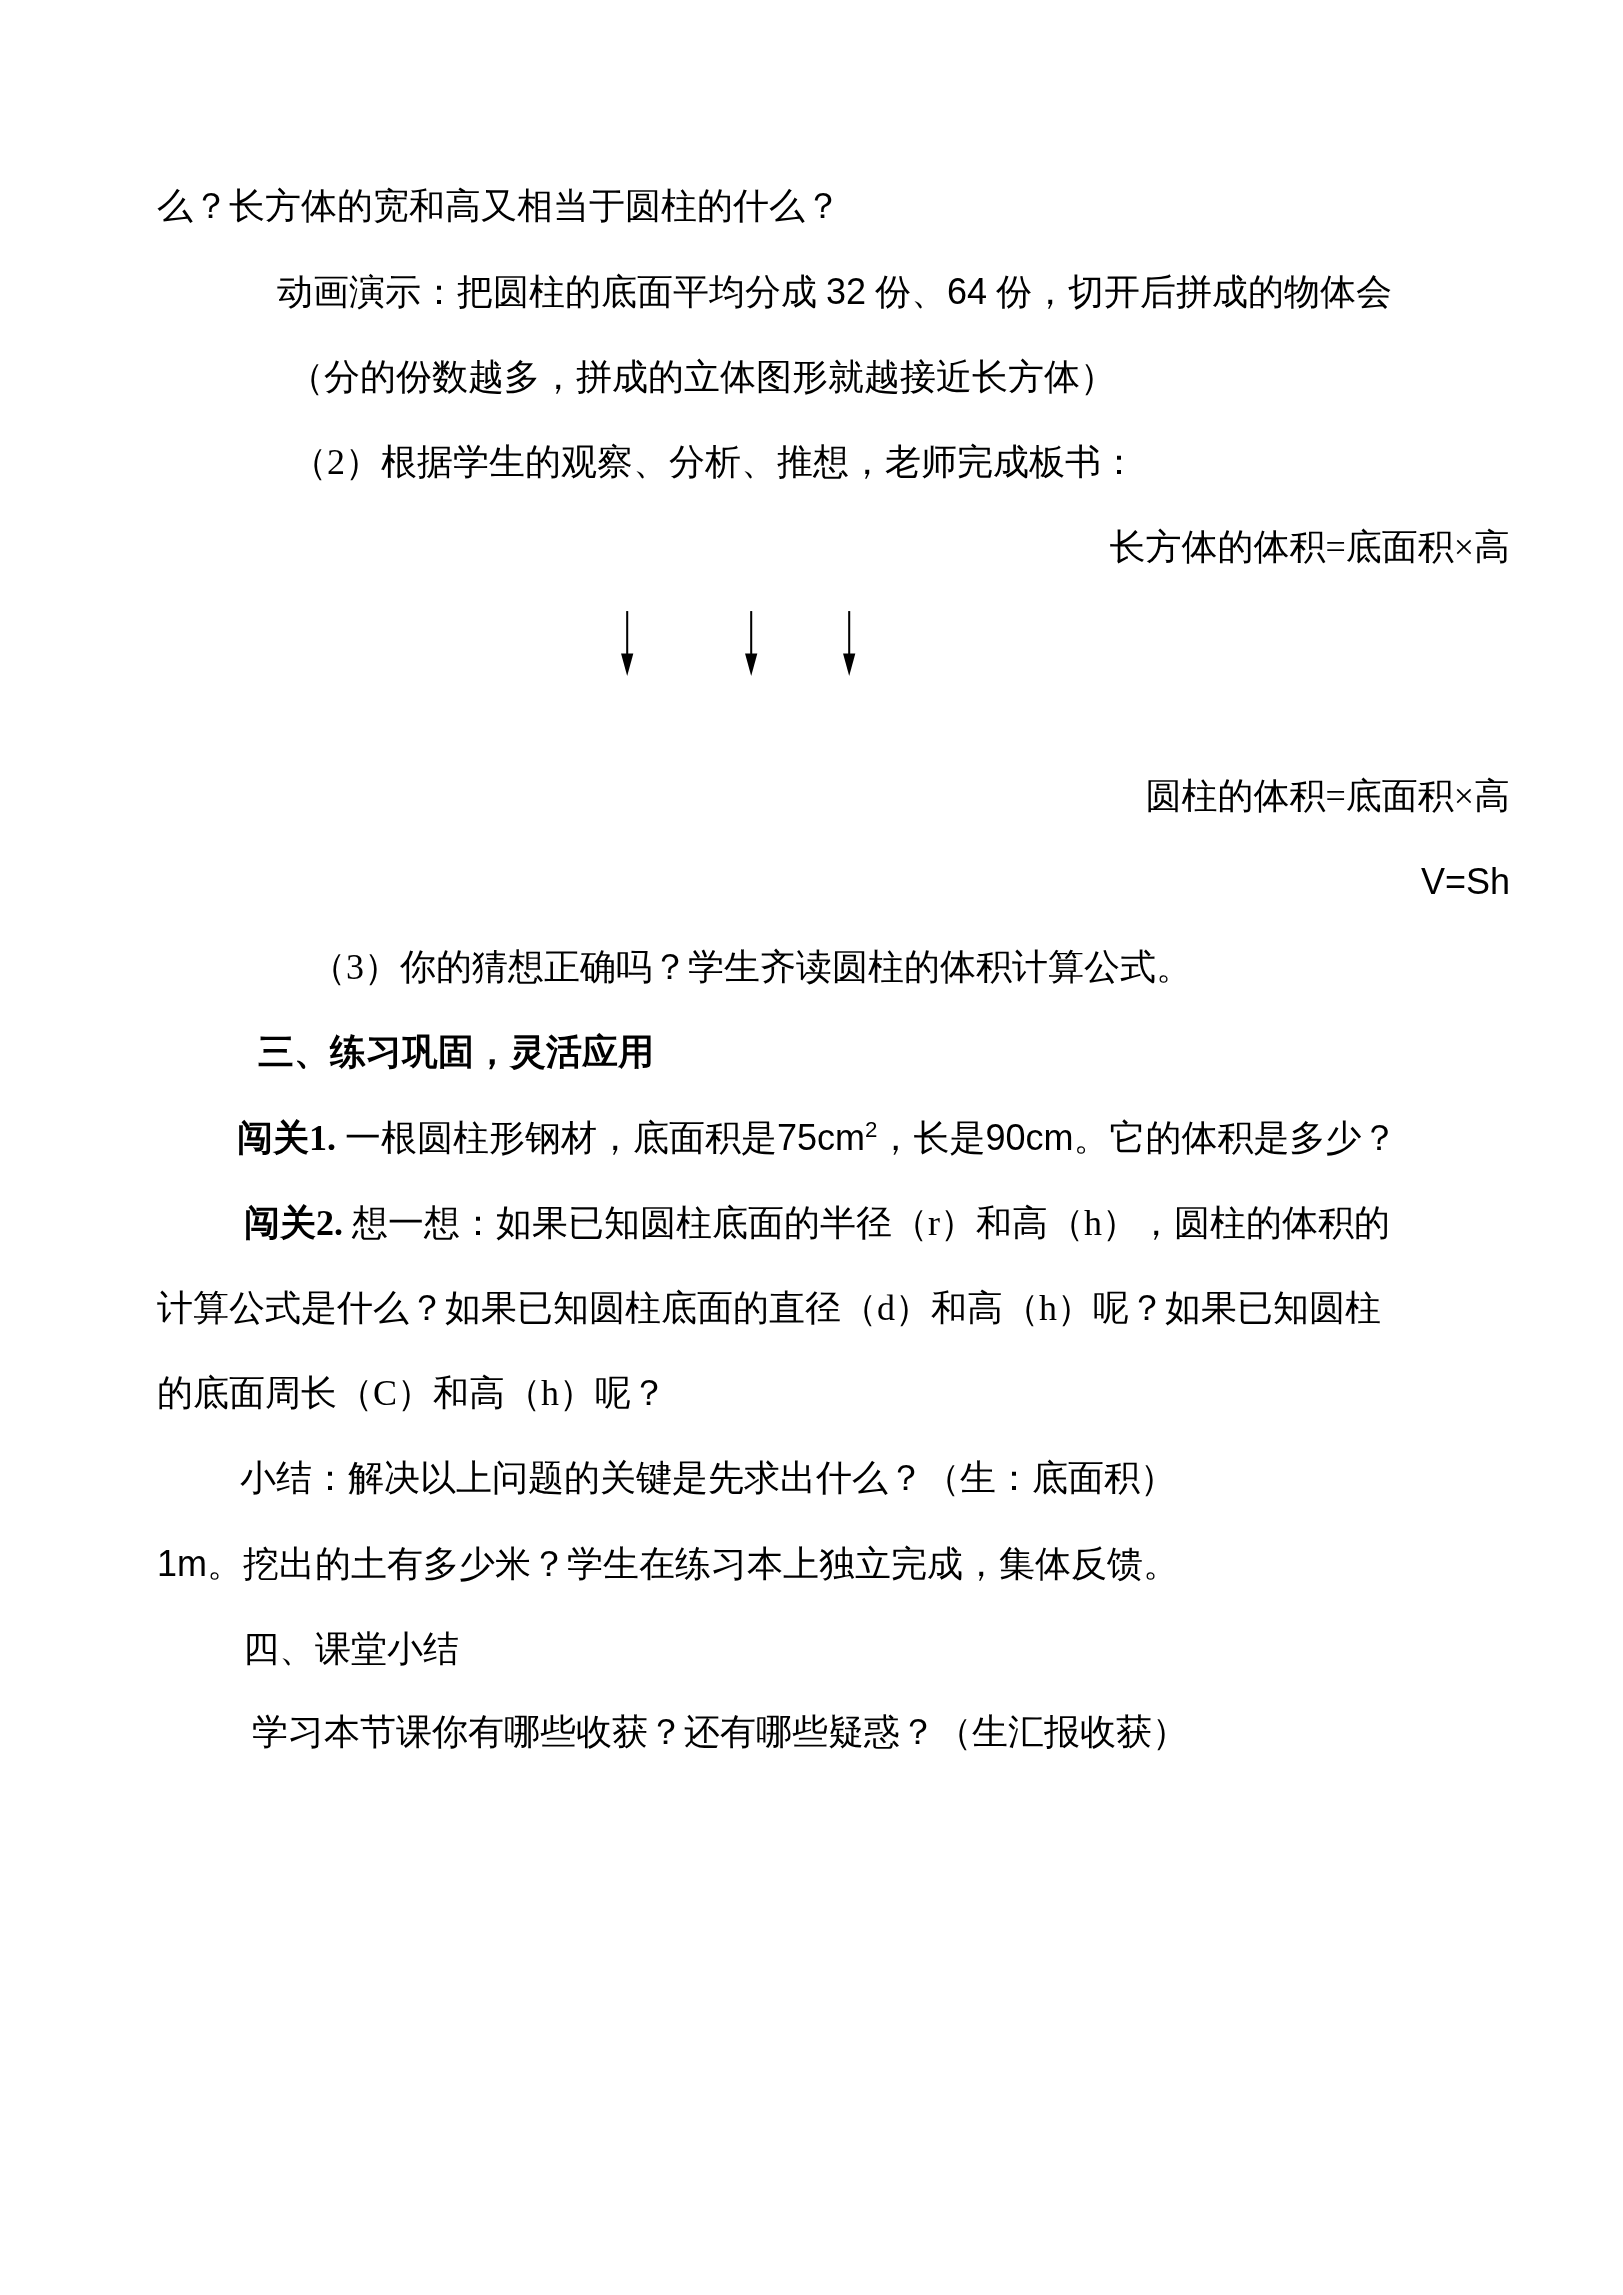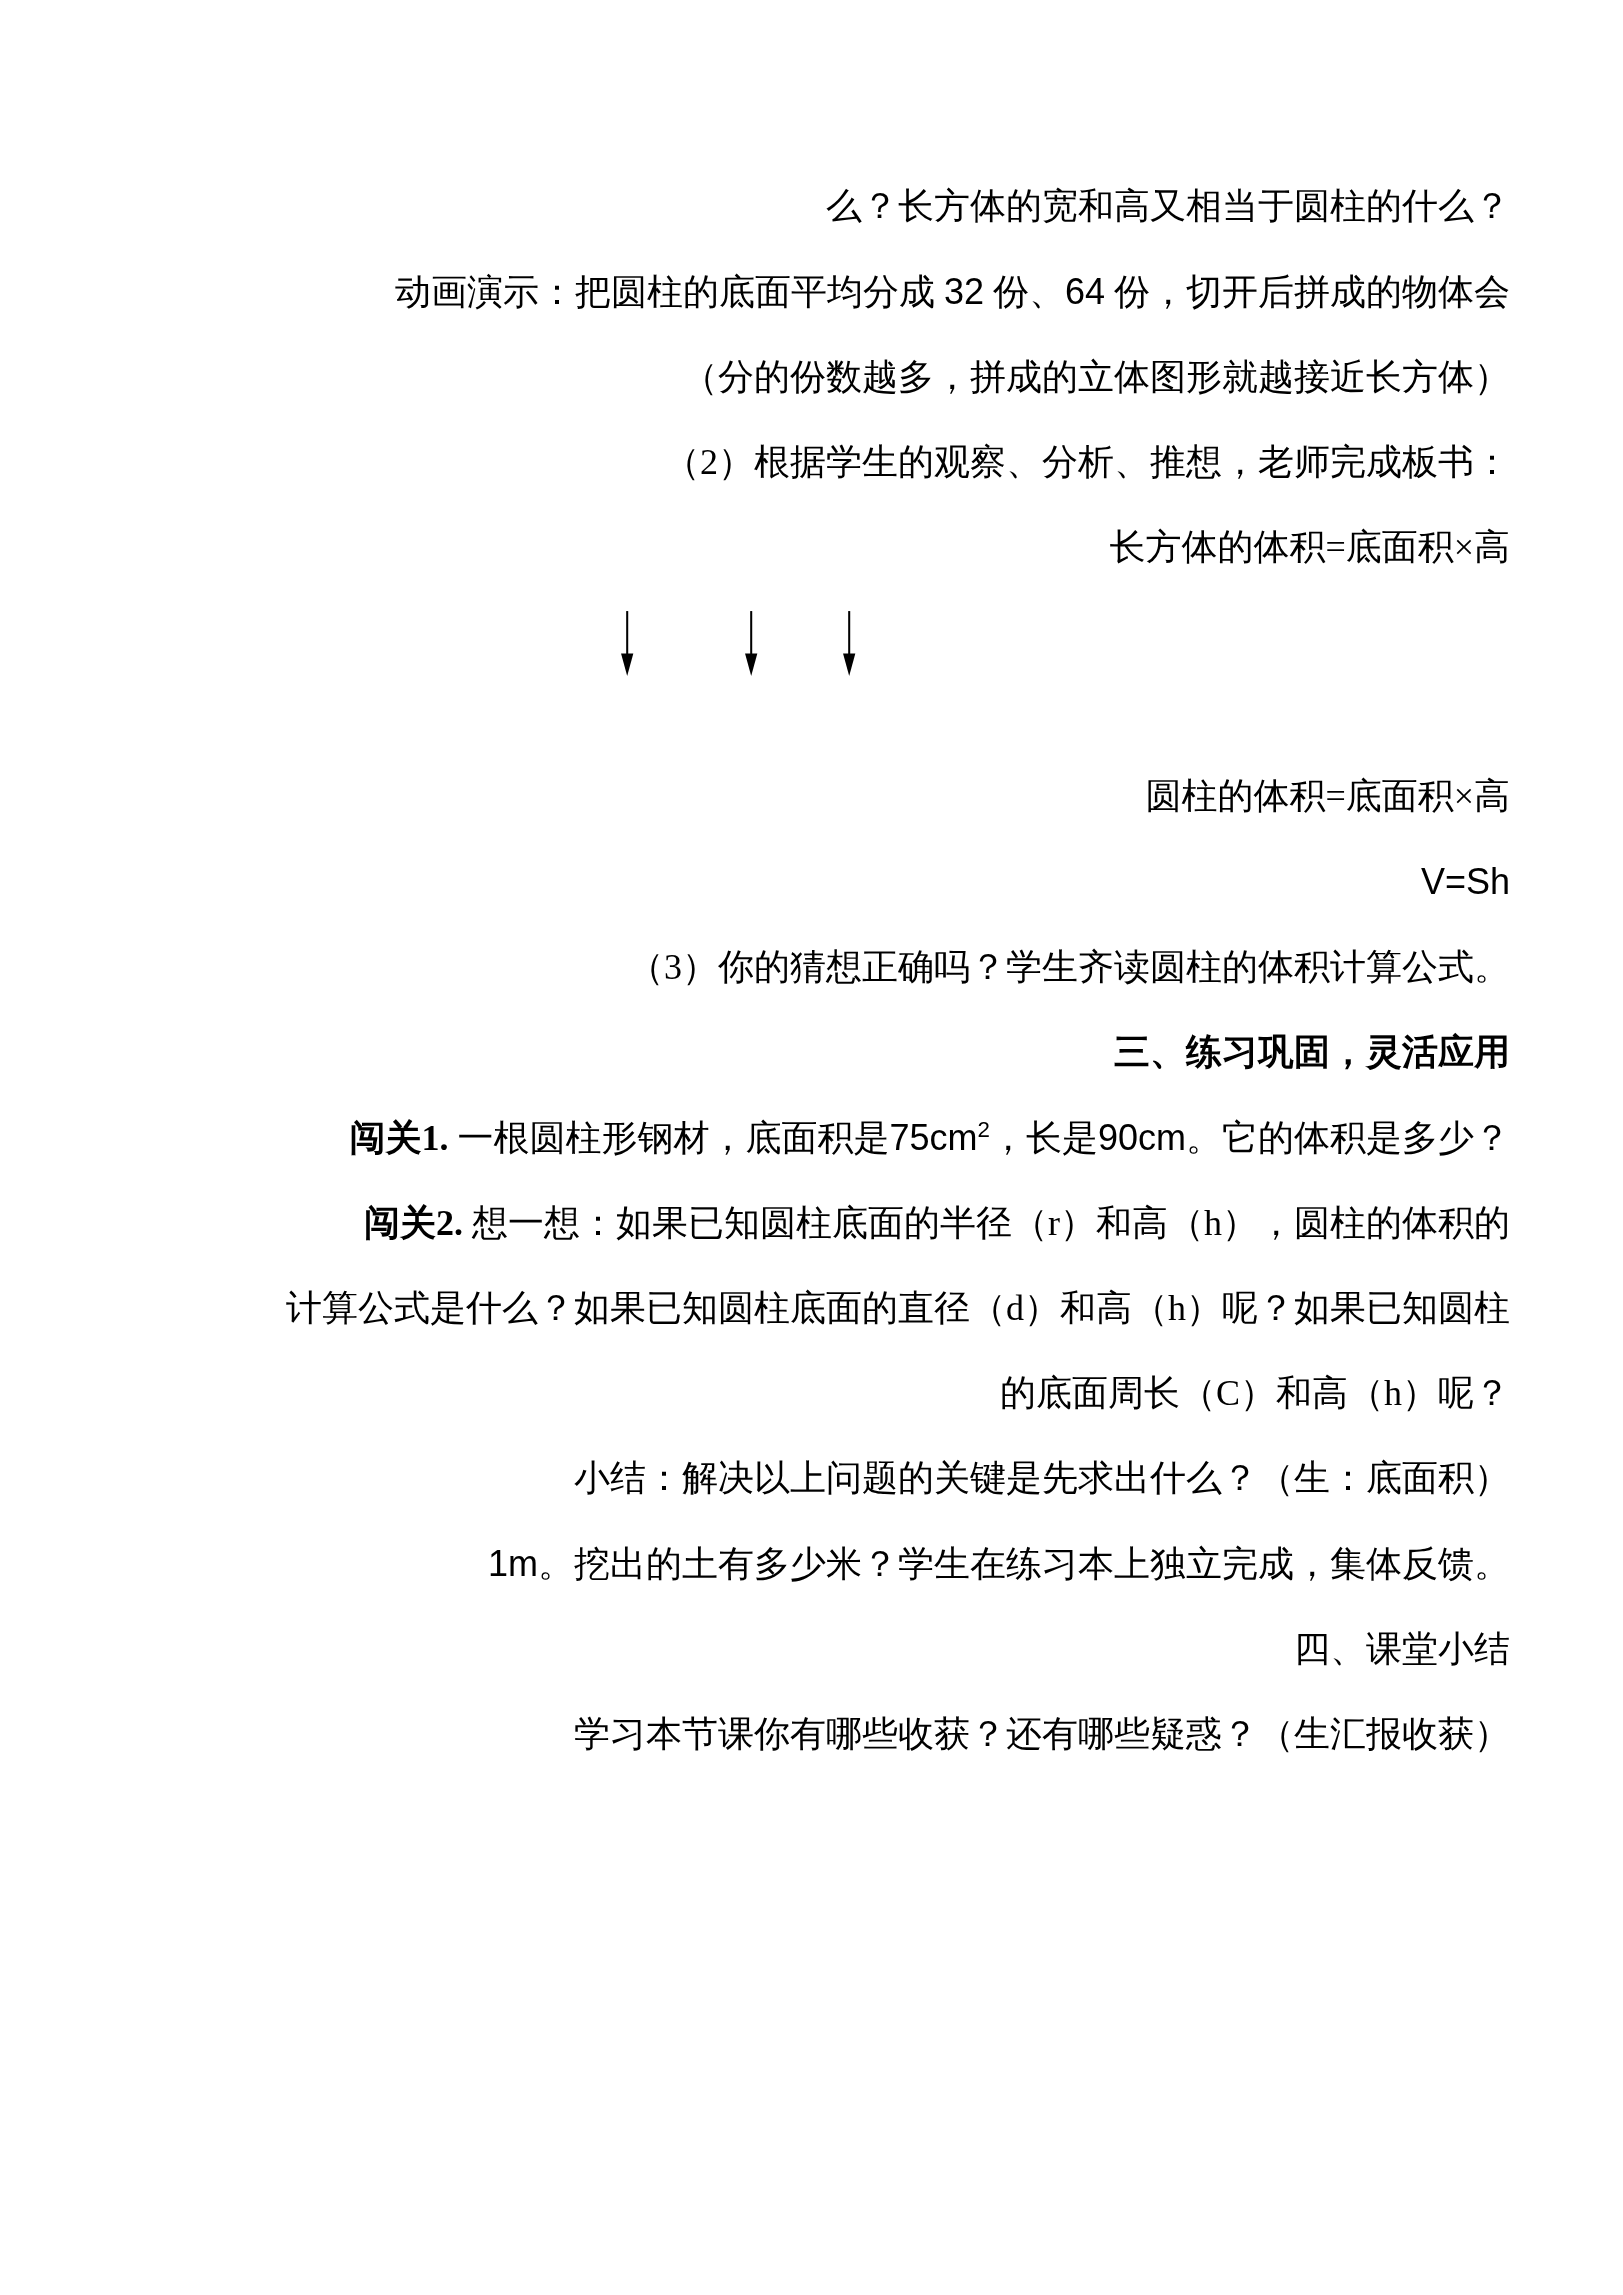--- a/index.html
+++ b/index.html
@@ -11,21 +11,20 @@
     padding:164px 113px 0 157px;
     font-family:"Liberation Serif","DejaVu Serif",serif;
     color:#000000;
     overflow:hidden;
   }
   p.line{
     margin:0;
     font-size:36px;
     line-height:85px;
     white-space:nowrap;
-    text-align:right;
   }
   p.center{text-align:right;}
   .seg{color:#000000;}
   .bold{font-weight:700;margin-top:12px;}
   .latin{font-family:"Liberation Sans","DejaVu Sans",sans-serif;}
   sup.seg{font-size:0.62em;vertical-align:super;line-height:0;}
   .arrow-row{position:relative;height:65px;margin-top:20.5px;}
   .arrow-row svg{position:absolute;top:0;}
   .arrow-row svg:nth-child(1){left:462px;}
   .arrow-row svg:nth-child(2){left:586px;}
@@ -60,15 +59,15 @@
     <p class="line center"><span class="seg latin">V=Sh</span></p>
     <p class="line" style="padding-left: 153px;"><span class="seg">（3）你的猜想正确吗？学生齐读圆柱的体积计算公式。</span></p>
     <p class="line" style="padding-left: 101px;"><span class="seg bold">三、练习巩固，灵活应用</span></p>
     <p class="line" style="padding-left: 80px;"><span class="seg bold">闯关1.</span><span class="seg"> 一根圆柱形钢材，底面积是</span><span class="seg latin">75cm</span><sup class="seg latin">2</sup><span class="seg">，长是</span><span class="seg latin">90cm</span><span class="seg">。它的体积是多少？</span></p>
     <p class="line" style="padding-left: 87px;"><span class="seg bold">闯关2.</span><span class="seg"> 想一想：如果已知圆柱底面的半径（r）和高（h），圆柱的体积的</span></p>
     <p class="line"><span class="seg">计算公式是什么？如果已知圆柱底面的直径（d）和高（h）呢？如果已知圆柱</span></p>
     <p class="line"><span class="seg">的底面周长（C）和高（h）呢？</span></p>
     <p class="line" style="padding-left: 83px;"><span class="seg">小结：解决以上问题的关键是先求出什么？（生：底面积）</span></p>
     <p class="line"><span class="seg latin">1m</span><span class="seg">。挖出的土有多少米？学生在练习本上独立完成，集体反馈。</span></p>
     <p class="line" style="padding-left: 86px;"><span class="seg">四、课堂小结</span></p>
-    <p class="line" style="padding-left: 95px;"><span class="seg">学习本节课你有哪些收获？还有哪些疑惑？（生汇报收获）</span></p>
+    <p class="line" style="padding-left: 95px; font-family: Liberation Mono, monospace;"><span class="seg">学习本节课你有哪些收获？还有哪些疑惑？（生汇报收获）</span></p>
   </div>
 
 
 </body></html>

